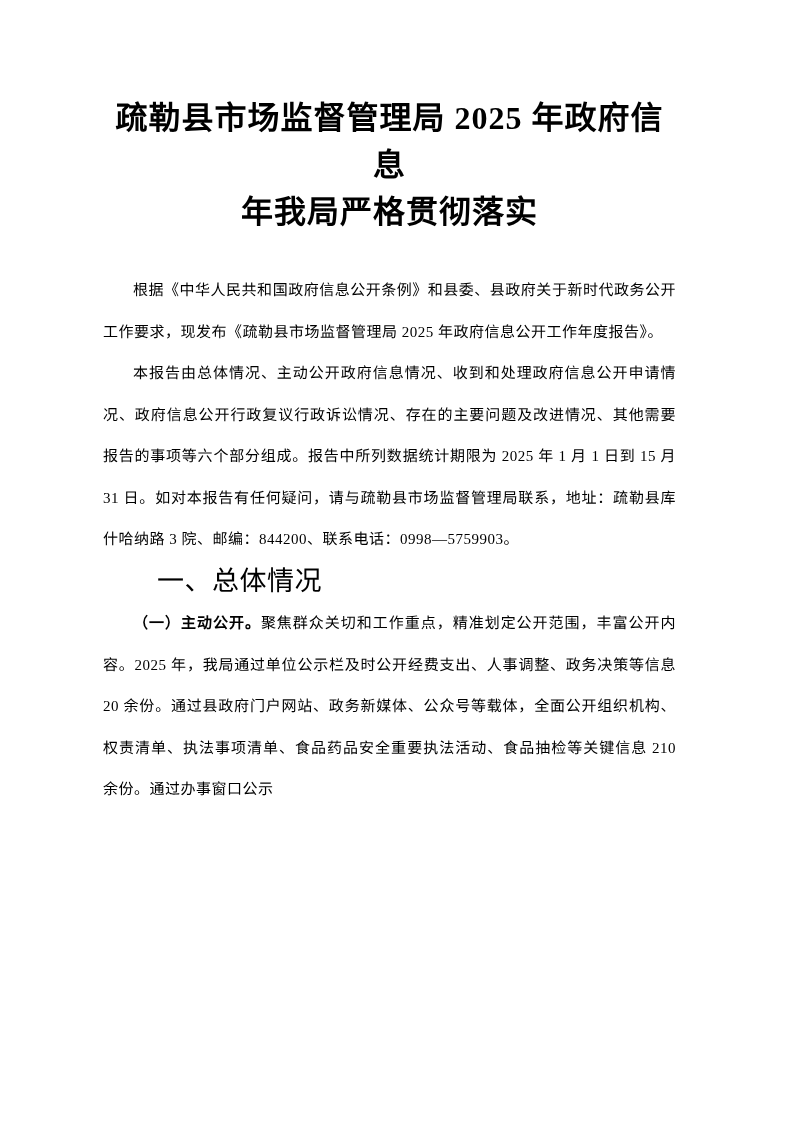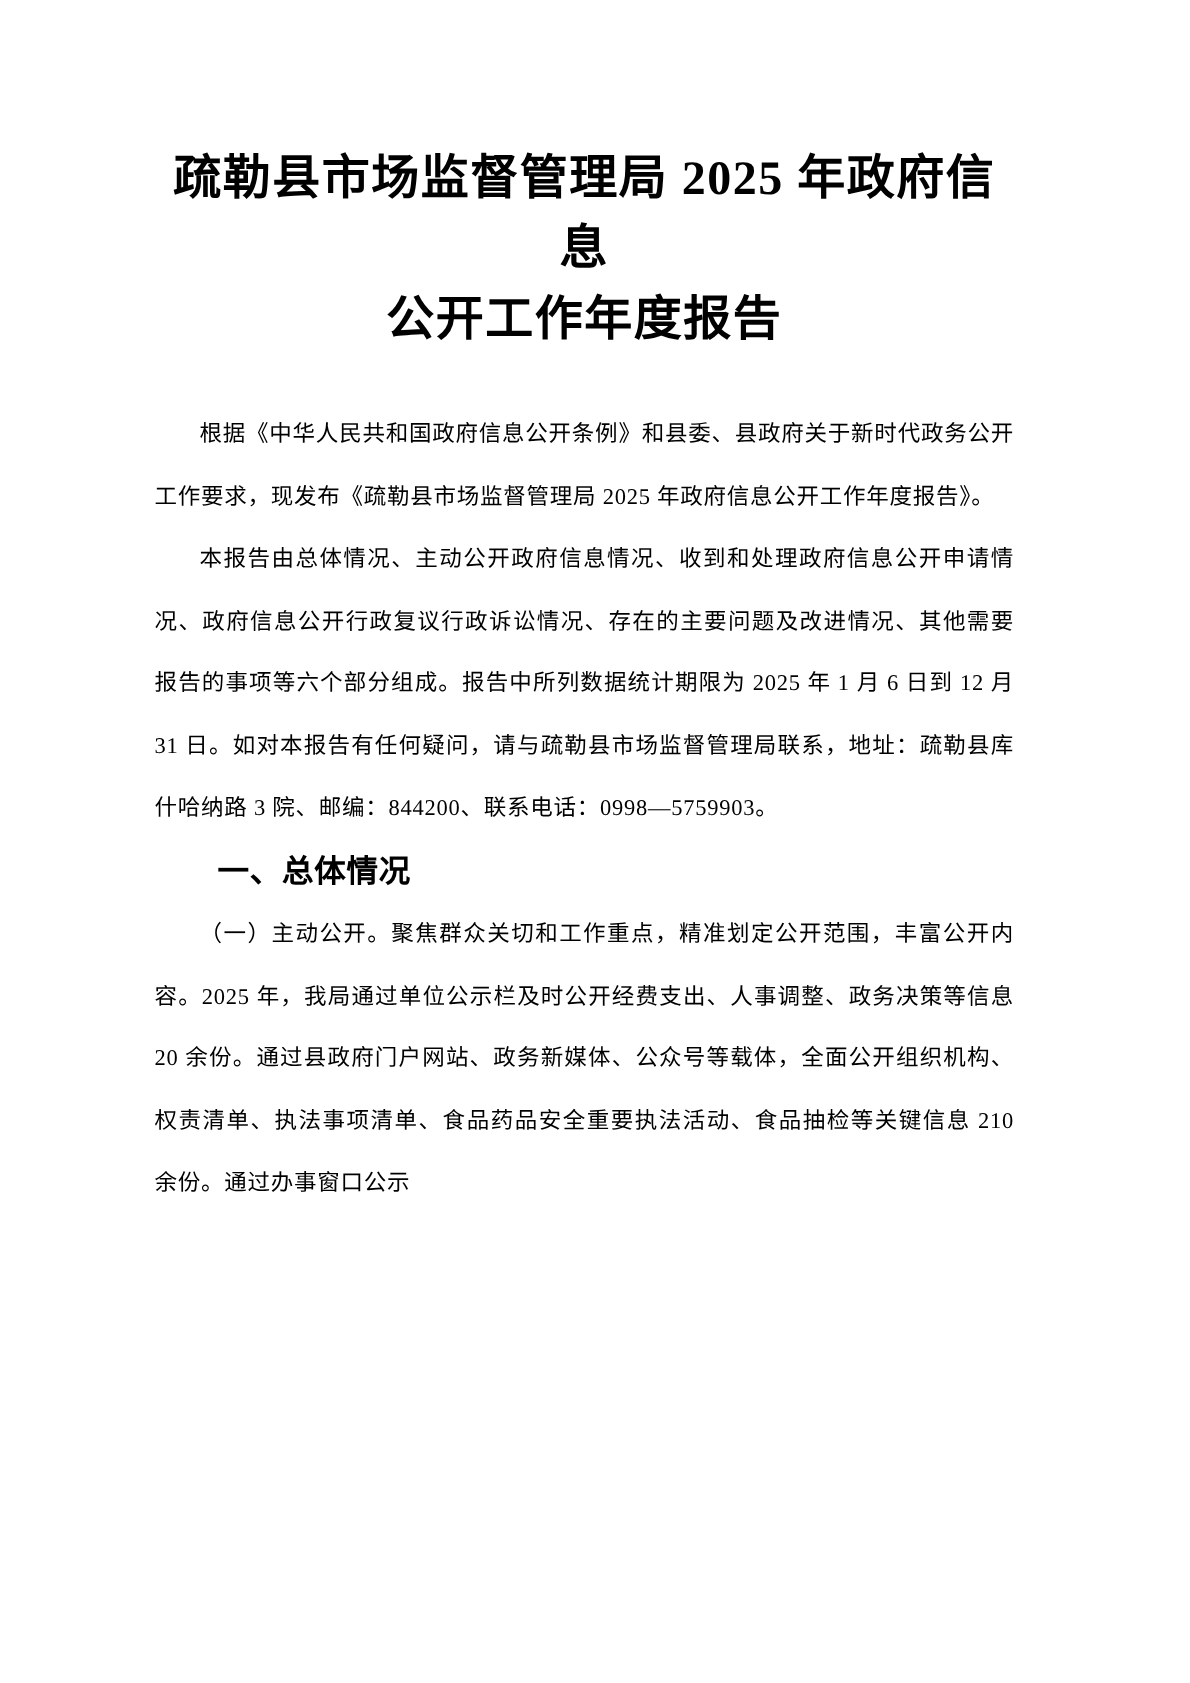--- a/index.html
+++ b/index.html
@@ -38,42 +38,42 @@
     text-align: justify;
     text-indent: 2em;
     letter-spacing: 0.5px;
   }
   .body-para.first {
     margin-top: 34px;
   }
   .section-heading {
     margin: 0;
     font-family: "Liberation Sans", "DejaVu Sans", sans-serif;
-    font-weight: bold;
-    font-size: 21px;
+    font-weight: normal;
+    font-size: 27px;
     line-height: 41.5px;
     text-indent: 2em;
     letter-spacing: 0.5px;
   }
   .lead {
     font-family: "Liberation Sans", "DejaVu Sans", sans-serif;
-    font-weight: normal;
+    font-weight: bold;
   }
 </style>
 </head>
 <body>
 
 <div class="page">
   <div class="content">
 
-    <h1 class="doc-title"><span>疏勒县市场监督管理局 2025 年政府信息</span><br><span>公开工作年度报告</span></h1>
+    <h1 class="doc-title"><span>疏勒县市场监督管理局 2025 年政府信息</span><br><span>年我局严格贯彻落实</span></h1>
 
     <p class="body-para first">根据《中华人民共和国政府信息公开条例》和县委、县政府关于新时代政务公开工作要求，现发布《疏勒县市场监督管理局 2025 年政府信息公开工作年度报告》。</p>
 
-    <p class="body-para">本报告由总体情况、主动公开政府信息情况、收到和处理政府信息公开申请情况、政府信息公开行政复议行政诉讼情况、存在的主要问题及改进情况、其他需要报告的事项等六个部分组成。报告中所列数据统计期限为 2025 年 1 月 6 日到 12 月 31 日。如对本报告有任何疑问，请与疏勒县市场监督管理局联系，地址：疏勒县库什哈纳路 3 院、邮编：844200、联系电话：0998—5759903。</p>
+    <p class="body-para">本报告由总体情况、主动公开政府信息情况、收到和处理政府信息公开申请情况、政府信息公开行政复议行政诉讼情况、存在的主要问题及改进情况、其他需要报告的事项等六个部分组成。报告中所列数据统计期限为 2025 年 1 月 1 日到 15 月 31 日。如对本报告有任何疑问，请与疏勒县市场监督管理局联系，地址：疏勒县库什哈纳路 3 院、邮编：844200、联系电话：0998—5759903。</p>
 
     <h2 class="section-heading">一、总体情况</h2>
 
 
     <p class="body-para"><span class="lead">（一）主动公开。</span><span>聚焦群众关切和工作重点，精准划定公开范围，丰富公开内容。2025 年，我局通过单位公示栏及时公开经费支出、人事调整、政务决策等信息 20 余份。通过县政府门户网站、政务新媒体、公众号等载体，全面公开组织机构、权责清单、执法事项清单、食品药品安全重要执法活动、食品抽检等关键信息 210 余份。通过办事窗口公示</span></p>
 
   </div>
 </div>
 
 </body></html>

